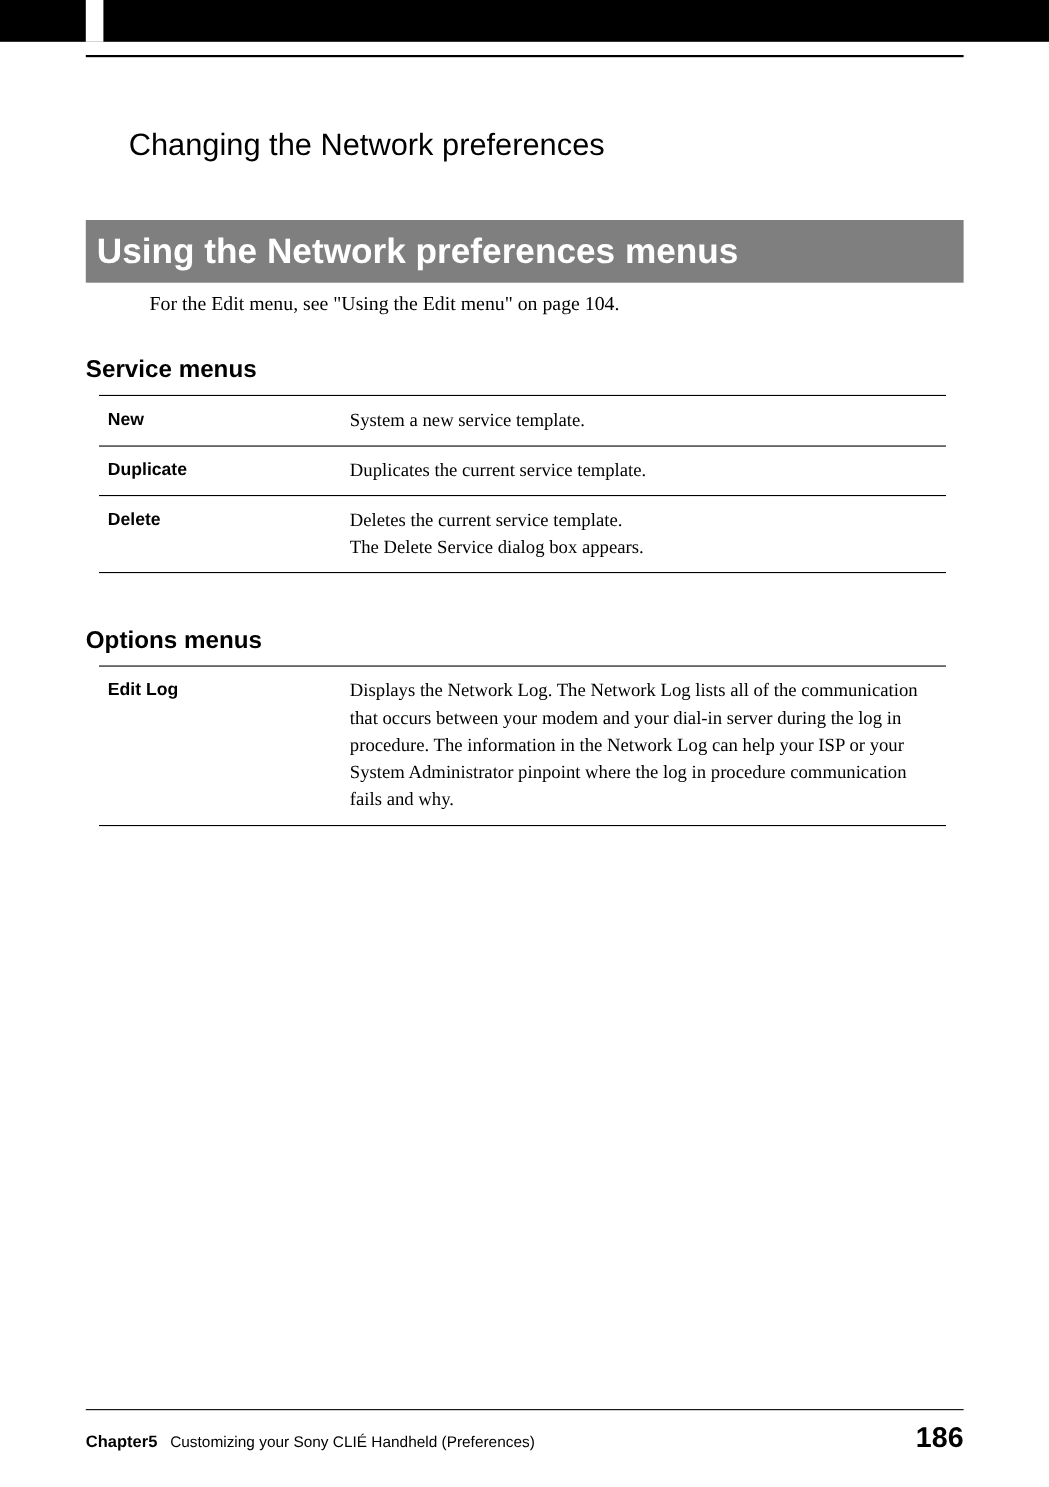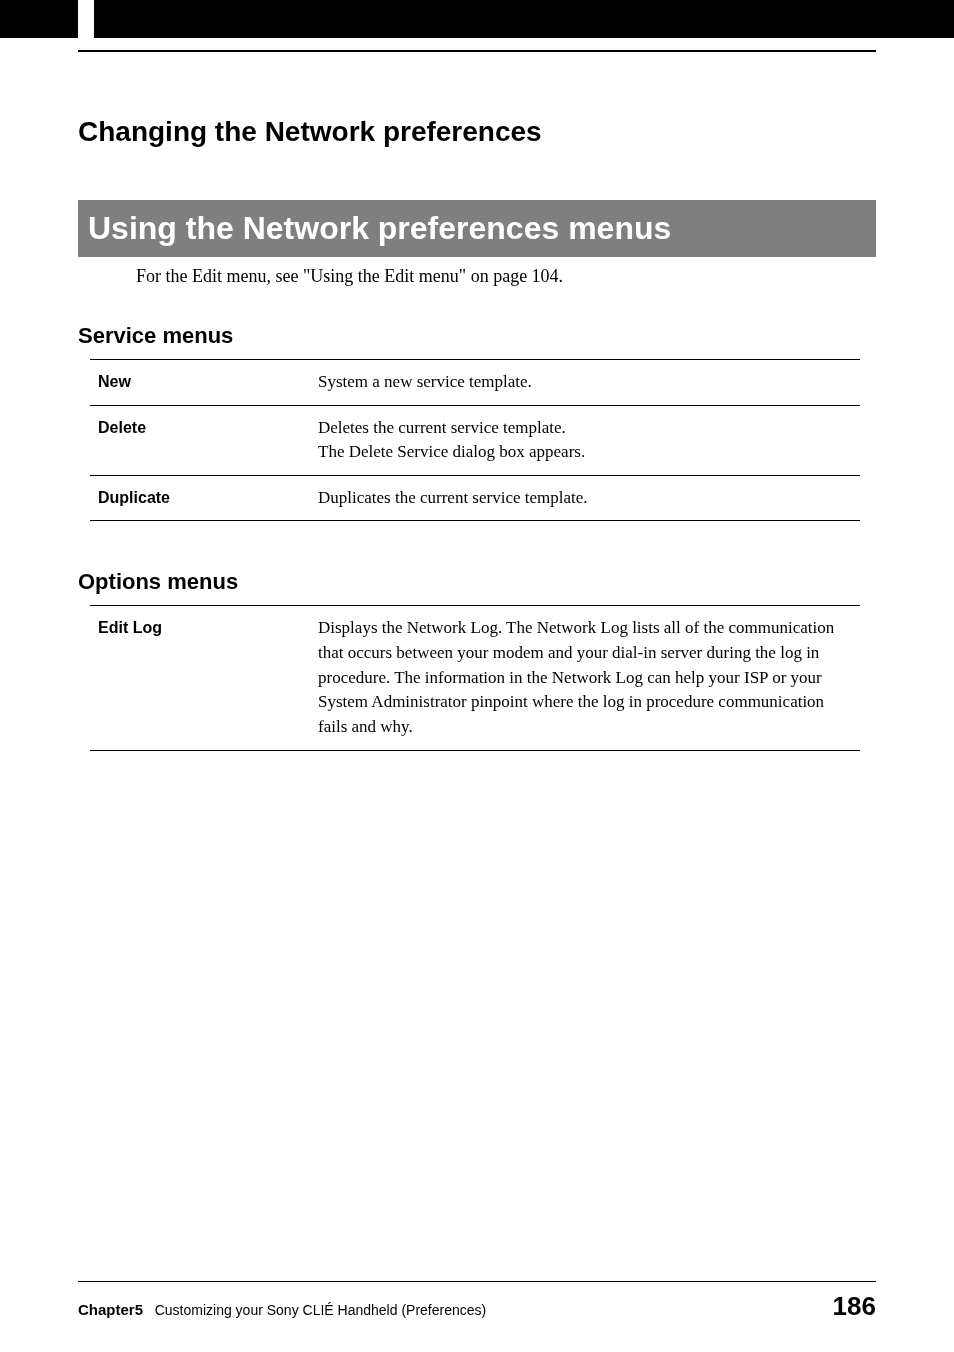--- a/index.html
+++ b/index.html
@@ -28,23 +28,24 @@
       left: 78px;
       right: 78px;
       height: 2px;
       background: #000;
     }
     .content {
       padding: 78px 78px 0 78px;
     }
     .page-title {
       font-family: Arial, Helvetica, sans-serif;
-      font-weight: bold;
+      font-weight: normal;
       font-size: 28px;
       margin-bottom: 52px;
+      margin-left: 39px;
     }
     .section-banner {
       background: #7f7f7f;
       color: #ffffff;
       font-family: Arial, Helvetica, sans-serif;
       font-weight: bold;
       font-size: 32px;
       padding: 10px 16px 10px 10px;
       margin-bottom: 6px;
     }
@@ -136,27 +137,27 @@
 
   <h2 class="subhead">Service menus</h2>
 
   <table>
     <tbody>
         <tr>
       <td>New</td>
       <td>System a new service template.</td>
     </tr>
     <tr>
+      <td>Duplicate</td>
+      <td>Duplicates the current service template.</td>
+    </tr>
+    <tr>
       <td>Delete</td>
       <td style="white-space: pre-line;">Deletes the current service template.
 The Delete Service dialog box appears.</td>
-    </tr>
-    <tr>
-      <td>Duplicate</td>
-      <td>Duplicates the current service template.</td>
     </tr>
   </tbody>
     </table>
 
   <h2 class="subhead options">Options menus</h2>
 
   <table>
     <tbody>
         <tr>
       <td>Edit Log</td>

